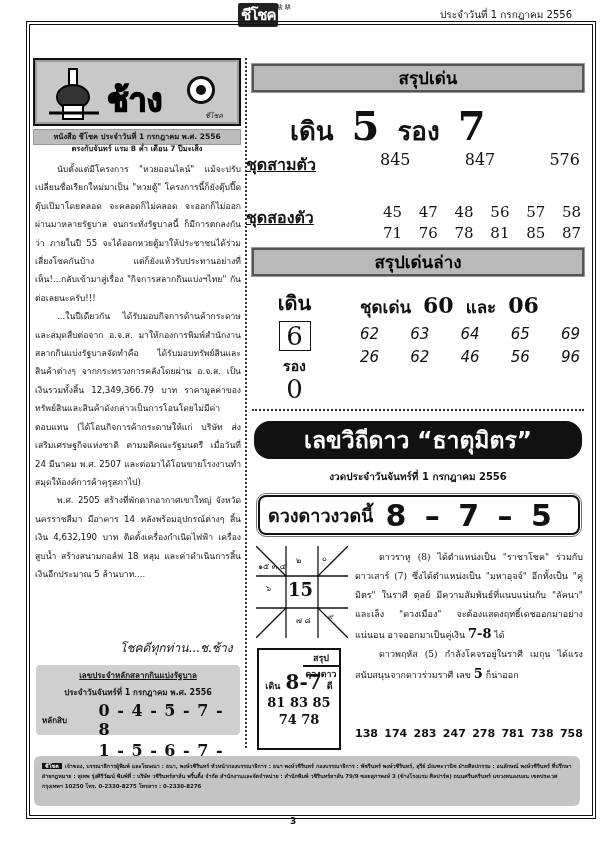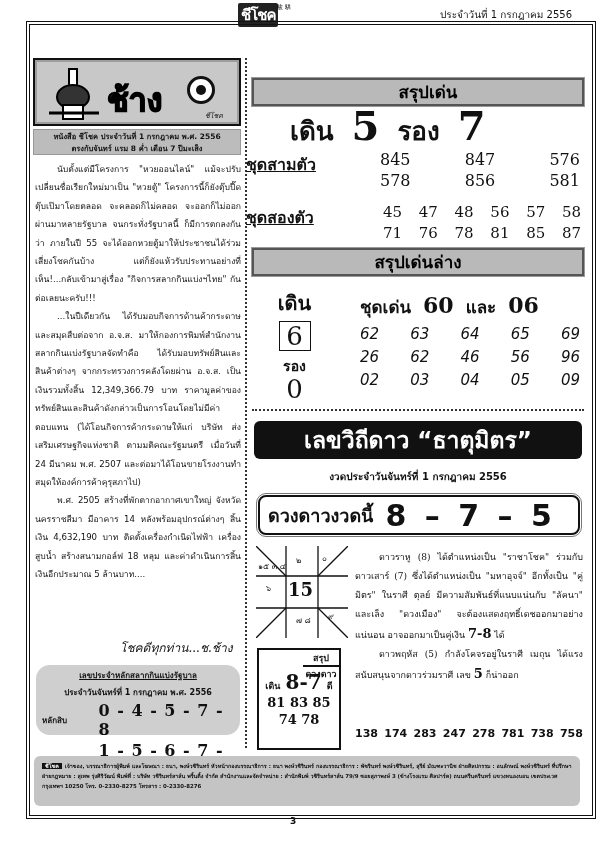--- a/index.html
+++ b/index.html
@@ -11,38 +11,38 @@
 
     .frame { position: absolute; left: 26px; top: 21px; width: 570px; height: 798px; border: 3px double #111; border-width: 4px; border-style: double; }
     .brand-box { position: absolute; left: 33px; top: 58px; width: 208px; height: 68px; background: #9d9d9d; border: 2px solid #111; }
     .brand-inner { position: absolute; left: 2px; top: 2px; right: 2px; bottom: 2px; background: #c8c8c8; }
     .brand-text { position: absolute; left: 70px; top: 12px; font-size: 32px; font-weight: bold; color: #0c4a6e; -webkit-text-stroke: 1.5px #000; font-family: "DejaVu Sans", sans-serif; }
     .brand-figure { position: absolute; left: 12px; top: 5px; width: 50px; height: 55px; }
     .brand-eye { position: absolute; left: 150px; top: 14px; width: 28px; height: 28px; border: 3px solid #111; border-radius: 50%; background: #fff; }
     .brand-eye::after { content: ""; position: absolute; left: 6px; top: 6px; width: 10px; height: 10px; background: #111; border-radius: 50%; }
     .brand-sig { position: absolute; left: 168px; top: 48px; font-size: 7px; font-style: italic; }
 
-    .issue-banner { position: absolute; left: 33px; top: 129px; width: 208px; height: 26px; background: #bcbcbc; border: 1px solid #999; text-align: center; font-size: 7.5px; font-weight: bold; line-height: 12px; padding-top: 1px; }
+    .issue-banner { position: absolute; left: 33px; top: 129px; width: 208px; height: 16px; background: #bcbcbc; border: 1px solid #999; text-align: center; font-size: 7.5px; font-weight: bold; line-height: 12px; padding-top: 1px; }
 
     .article { position: absolute; left: 35px; top: 160px; width: 206px; font-size: 8.6px; line-height: 18.4px; text-align: justify; }
     .article p { text-indent: 22px; }
     .sign { position: absolute; left: 120px; top: 638px; font-family: "DejaVu Serif", serif; font-style: italic; font-size: 12px; }
 
-    .digit-box { position: absolute; left: 36px; top: 665px; width: 204px; height: 70px; background: #cfcfcf; border-radius: 14px; padding: 4px 6px; }
+    .digit-box { position: absolute; left: 36px; top: 665px; width: 204px; height: 70px; background: #cfcfcf; border-radius: 4px; padding: 4px 6px; }
     .digit-title { text-align: center; font-size: 8px; font-weight: bold; text-decoration: underline; }
     .digit-sub { text-align: center; font-size: 8px; font-weight: bold; margin-top: 4px; }
     .digit-row { display: flex; align-items: center; margin-top: 2px; }
     .digit-row .lbl { width: 60px; font-size: 8px; font-weight: bold; }
     .digit-row .val { font-family: "DejaVu Serif", serif; font-size: 16px; font-weight: bold; letter-spacing: 1px; }
 
     .dotted-sep { position: absolute; left: 245px; top: 58px; width: 0; height: 690px; border-left: 2px dotted #333; }
 
     
     .sec-header { position: absolute; left: 252px; width: 332px; height: 28px; background: #b9b9b9; border: 2px solid #555; outline: 1px solid #999; text-align: center; font-weight: bold; font-size: 17px; line-height: 24px; color: #000; }
-    .h1 { top: 78px; padding-left: 20px; }
+    .h1 { top: 64px; padding-left: 20px; }
     .h2 { top: 248px; }
     .dern-row { position: absolute; left: 290px; top: 102px; width: 290px; display: flex; align-items: baseline; }
     .dern-row .w { font-size: 26px; font-weight: bold; }
     .dern-row .n { font-family: "DejaVu Serif", serif; font-size: 40px; font-weight: bold; margin: 0 18px; }
     .combo-label { position: absolute; left: 246px; font-size: 16px; font-weight: bold; text-decoration: underline; }
     .combo-grid { position: absolute; left: 380px; width: 200px; font-family: "DejaVu Serif", serif; font-size: 16px; }
     .combo-grid .r { display: flex; justify-content: space-between; height: 21px; }
     .combo-grid2 { position: absolute; left: 383px; width: 198px; font-family: "DejaVu Serif", serif; font-size: 15px; }
     .combo-grid2 .r { display: flex; justify-content: space-between; height: 21px; }
 
@@ -51,21 +51,21 @@
     .low-left .box { display: inline-block; border: 1.5px solid #111; width: 32px; height: 30px; font-family: "DejaVu Serif", serif; font-size: 26px; line-height: 28px; margin-top: 2px; }
     .low-left .w2 { font-size: 14px; font-weight: bold; margin-top: 4px; }
     .low-left .o { font-family: "DejaVu Serif", serif; font-size: 26px; line-height: 24px; }
     .low-top { position: absolute; left: 360px; top: 292px; display: flex; align-items: baseline; }
     .low-top .t { font-size: 17px; font-weight: bold; }
     .low-top .n { font-family: "DejaVu Serif", serif; font-size: 22px; font-weight: bold; margin: 0 12px; }
     .low-grid { position: absolute; left: 360px; top: 325px; width: 220px; font-size: 15px; font-style: italic; }
     .low-grid .r { display: flex; justify-content: space-between; height: 23px; }
     .dots-h { position: absolute; left: 252px; top: 409px; width: 332px; border-top: 2px dotted #333; }
 
-    .star-banner { position: absolute; left: 254px; top: 421px; width: 328px; height: 38px; background: #111; border-radius: 6px; color: #fff; text-align: center; font-size: 23px; font-weight: bold; line-height: 38px; }
+    .star-banner { position: absolute; left: 254px; top: 421px; width: 328px; height: 38px; background: #111; border-radius: 16px; color: #fff; text-align: center; font-size: 23px; font-weight: bold; line-height: 38px; }
     .draw-date { position: absolute; left: 252px; top: 469px; width: 332px; text-align: center; font-size: 10px; font-weight: bold; }
     .luck-box { position: absolute; left: 258px; top: 495px; width: 322px; height: 40px; border: 2px solid #111; border-radius: 8px; outline: 1px solid #777; outline-offset: 1px; display: flex; align-items: center; padding-left: 8px; }
     .luck-box .l { font-size: 18px; font-weight: bold; }
     .luck-box .n { font-size: 30px; font-weight: 900; margin-left: 12px; letter-spacing: 4px; font-family: "DejaVu Sans", sans-serif; }
 
     .horo { position: absolute; left: 256px; top: 546px; width: 92px; height: 92px; }
     .horo svg { width: 100%; height: 100%; }
     .horo .c { position: absolute; font-size: 8px; }
     .horo .center { position: absolute; left: 32px; top: 33px; font-family: "DejaVu Serif", serif; font-size: 18px; font-weight: bold; }
 
@@ -147,25 +147,20 @@
   <span class="n">7</span>
 </div>
 
 <div class="combo-label" style="top:152px">ชุดสามตัว</div>
 <div class="combo-grid" style="top:150px">
   <div class="r">
     <span>845</span>
     <span>847</span>
     <span>576</span>
   </div>
-  <div class="r">
-    <span>578</span>
-    <span>856</span>
-    <span>581</span>
-  </div>
 </div>
 
 <div class="combo-label" style="top:205px">ชุดสองตัว</div>
 <div class="combo-grid2" style="top:203px">
   <div class="r">
     <span>45</span>
     <span>47</span>
     <span>48</span>
     <span>56</span>
     <span>57</span>
@@ -201,27 +196,20 @@
     <span>64</span>
     <span>65</span>
     <span>69</span>
   </div>
   <div class="r">
     <span>26</span>
     <span>62</span>
     <span>46</span>
     <span>56</span>
     <span>96</span>
-  </div>
-  <div class="r">
-    <span>02</span>
-    <span>03</span>
-    <span>04</span>
-    <span>05</span>
-    <span>09</span>
   </div>
 </div>
 <div class="dots-h"></div>
 
 <div class="star-banner">เลขวิถีดาว “ธาตุมิตร”</div>
 <div class="draw-date">งวดประจำวันจันทร์ที่ 1 กรกฎาคม 2556</div>
 <div class="luck-box">
   <span class="l">ดวงดาวงวดนี้</span>
   <span class="n">8 – 7 – 5</span>
 </div>

